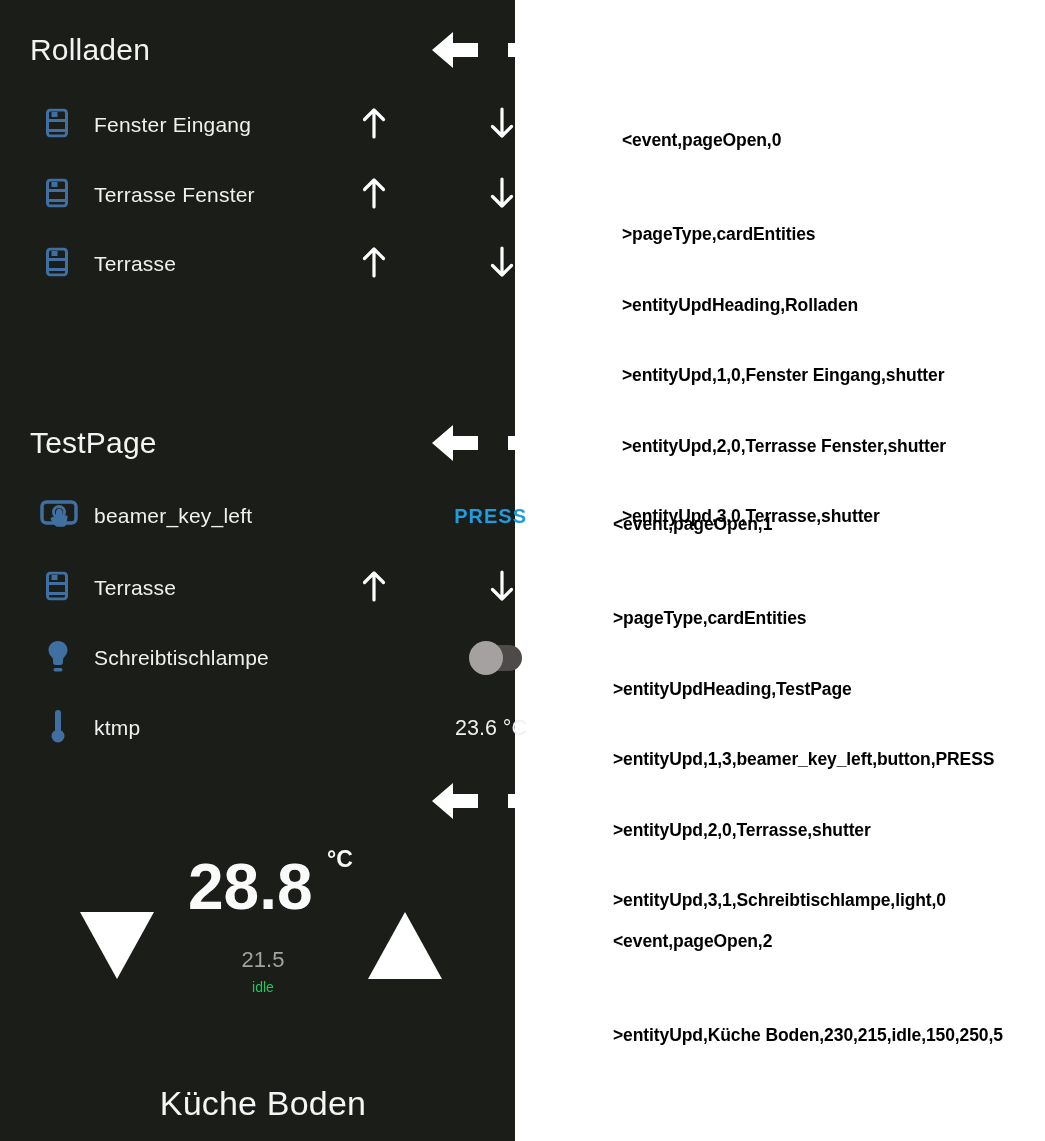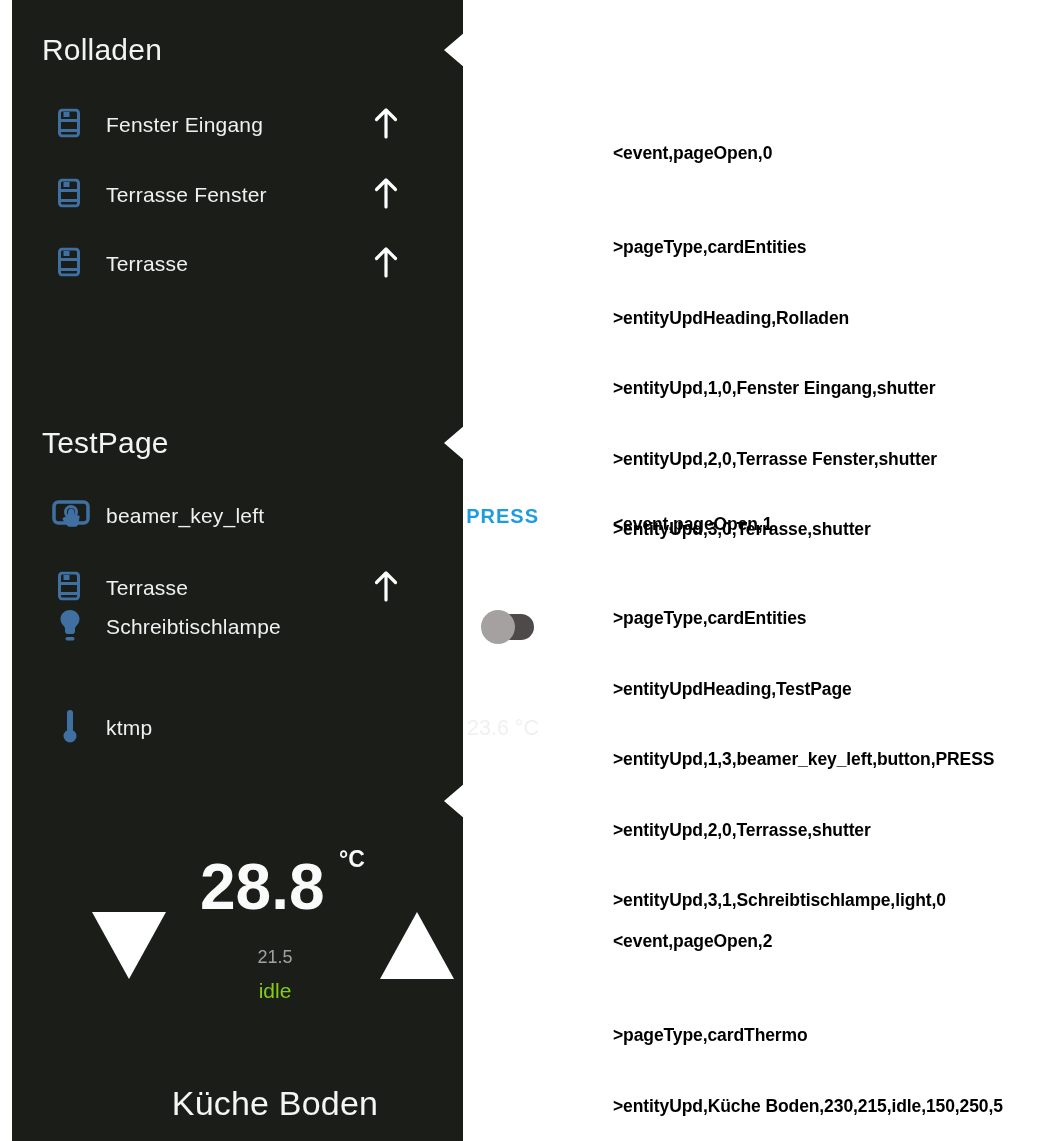--- a/index.html
+++ b/index.html
@@ -1,32 +1,32 @@
 <!DOCTYPE html>
 <html><head>
 <meta charset="utf-8">
 <style>
   * { margin:0; padding:0; box-sizing:border-box; }
   html,body { width:1045px; height:1141px; background:#ffffff; overflow:hidden;
               font-family:"Liberation Sans", sans-serif; position:relative; }
 
   
-  .panel { position:absolute; left:0; top:0; width:451px; height:1141px; background:#1a1d18;margin-left:12px; }
+  .panel { position:absolute; left:0; top:0; width:515px; height:1141px; background:#1a1d18; }
 
   .heading { position:absolute; left:30px; font-size:30px; line-height:30px; color:#f3f3f3;
              letter-spacing:.2px; }
   .h1 { top:35px; } .h2 { top:428px; }
 
   .nav { position:absolute; left:432px; display:flex; gap:30px; }
   .nav1 { top:31px; } .nav2 { top:424px; } .nav3 { top:782px; }
   .nav svg { display:block; cursor:pointer; }
 
   .row { position:absolute; left:0; width:565px; height:70px; }
   .r1 { top:90px; } .r2 { top:160px; } .r3 { top:229px; }
-  .r4 { top:481px; } .r5 { top:553px; } .r6 { top:592px;padding-left:32px; } .r7 { top:693px; }
+  .r4 { top:481px; } .r5 { top:553px; } .r6 { top:623px;padding-left:32px; } .r7 { top:693px; }
 
   .row .ent-icon { position:absolute; left:46px; top:50%; transform:translateY(-50%); }
   .row .ent-icon.wide   { left:40px; }
   .row .ent-icon.narrow { left:51px; }
   .row .label { position:absolute; left:94px; top:50%; transform:translateY(-50%);
                 font-size:21px; color:#f0f0f0; letter-spacing:.2px; white-space:nowrap; }
 
   .ctl { position:absolute; top:50%; transform:translateY(-50%); cursor:pointer; }
   .ctl-up   { left:360px; } .ctl-stop { left:428px; } .ctl-down { left:488px; }
   .stop-square { width:19px; height:19px; background:#ffffff; }
@@ -44,30 +44,30 @@
   
   .temp-value { position:absolute; left:188px; top:855px; font-size:64px; line-height:64px;
                 font-weight:700; color:#fafafa; }
   .temp-unit  { position:absolute; left:327px; top:846px; font-size:23px; font-weight:700; color:#fafafa; }
   .tri { position:absolute; width:0; height:0; cursor:pointer; }
   .tri-down { left:80px;  top:912px; border-left:37px solid transparent;
               border-right:37px solid transparent; border-top:67px solid #ffffff; }
   .tri-up   { left:368px; top:912px; border-left:37px solid transparent;
               border-right:37px solid transparent; border-bottom:67px solid #ffffff; }
   .temp-target { position:absolute; left:163px; top:947px; width:200px; text-align:center;
-                 font-size:18px; color:#a2a2a2; }
+                 font-size:22px; color:#a2a2a2; }
   .temp-state  { position:absolute; left:163px; top:979px; width:200px; text-align:center;
-                 font-size:21px; color:#84cc16; }
+                 font-size:14px; color:#22c55e; }
   .thermo-title { position:absolute; left:63px; top:1084px; width:400px; text-align:center;
                   font-size:34px; color:#f5f5f5; letter-spacing:.2px; }
 
   
   .proto { position:absolute; left:613px; color:#000; font-weight:700; font-size:17.5px;
            line-height:23.5px; white-space:pre; letter-spacing:-0.1px; }
-  .p1 { top:95px; } .p2 { top:466px; } .p3 { top:883px; }
+  .p1 { top:82px;margin-left:9px; } .p2 { top:466px; } .p3 { top:883px; }
   .proto .event { margin-bottom:23.5px; }
 </style>
 </head>
 <body>
 
 <div class="panel">
 
   <div class="heading h1">Rolladen</div>
   <div class="nav nav1">
     <svg width="46" height="38" viewBox="0 0 46 38">
@@ -231,15 +231,14 @@
   <div class="event">&lt;event,pageOpen,1</div>
   <div>&gt;pageType,cardEntities</div>
   <div>&gt;entityUpdHeading,TestPage</div>
   <div>&gt;entityUpd,1,3,beamer_key_left,button,PRESS</div>
   <div>&gt;entityUpd,2,0,Terrasse,shutter</div>
   <div>&gt;entityUpd,3,1,Schreibtischlampe,light,0</div>
 </div>
 
 <div class="proto p3">
   <div class="event">&lt;event,pageOpen,2</div>
-  <div>&gt;pageType,cardThermo</div>
   <div>&gt;entityUpd,Küche Boden,230,215,idle,150,250,5</div>
 </div>
 
 </body></html>

